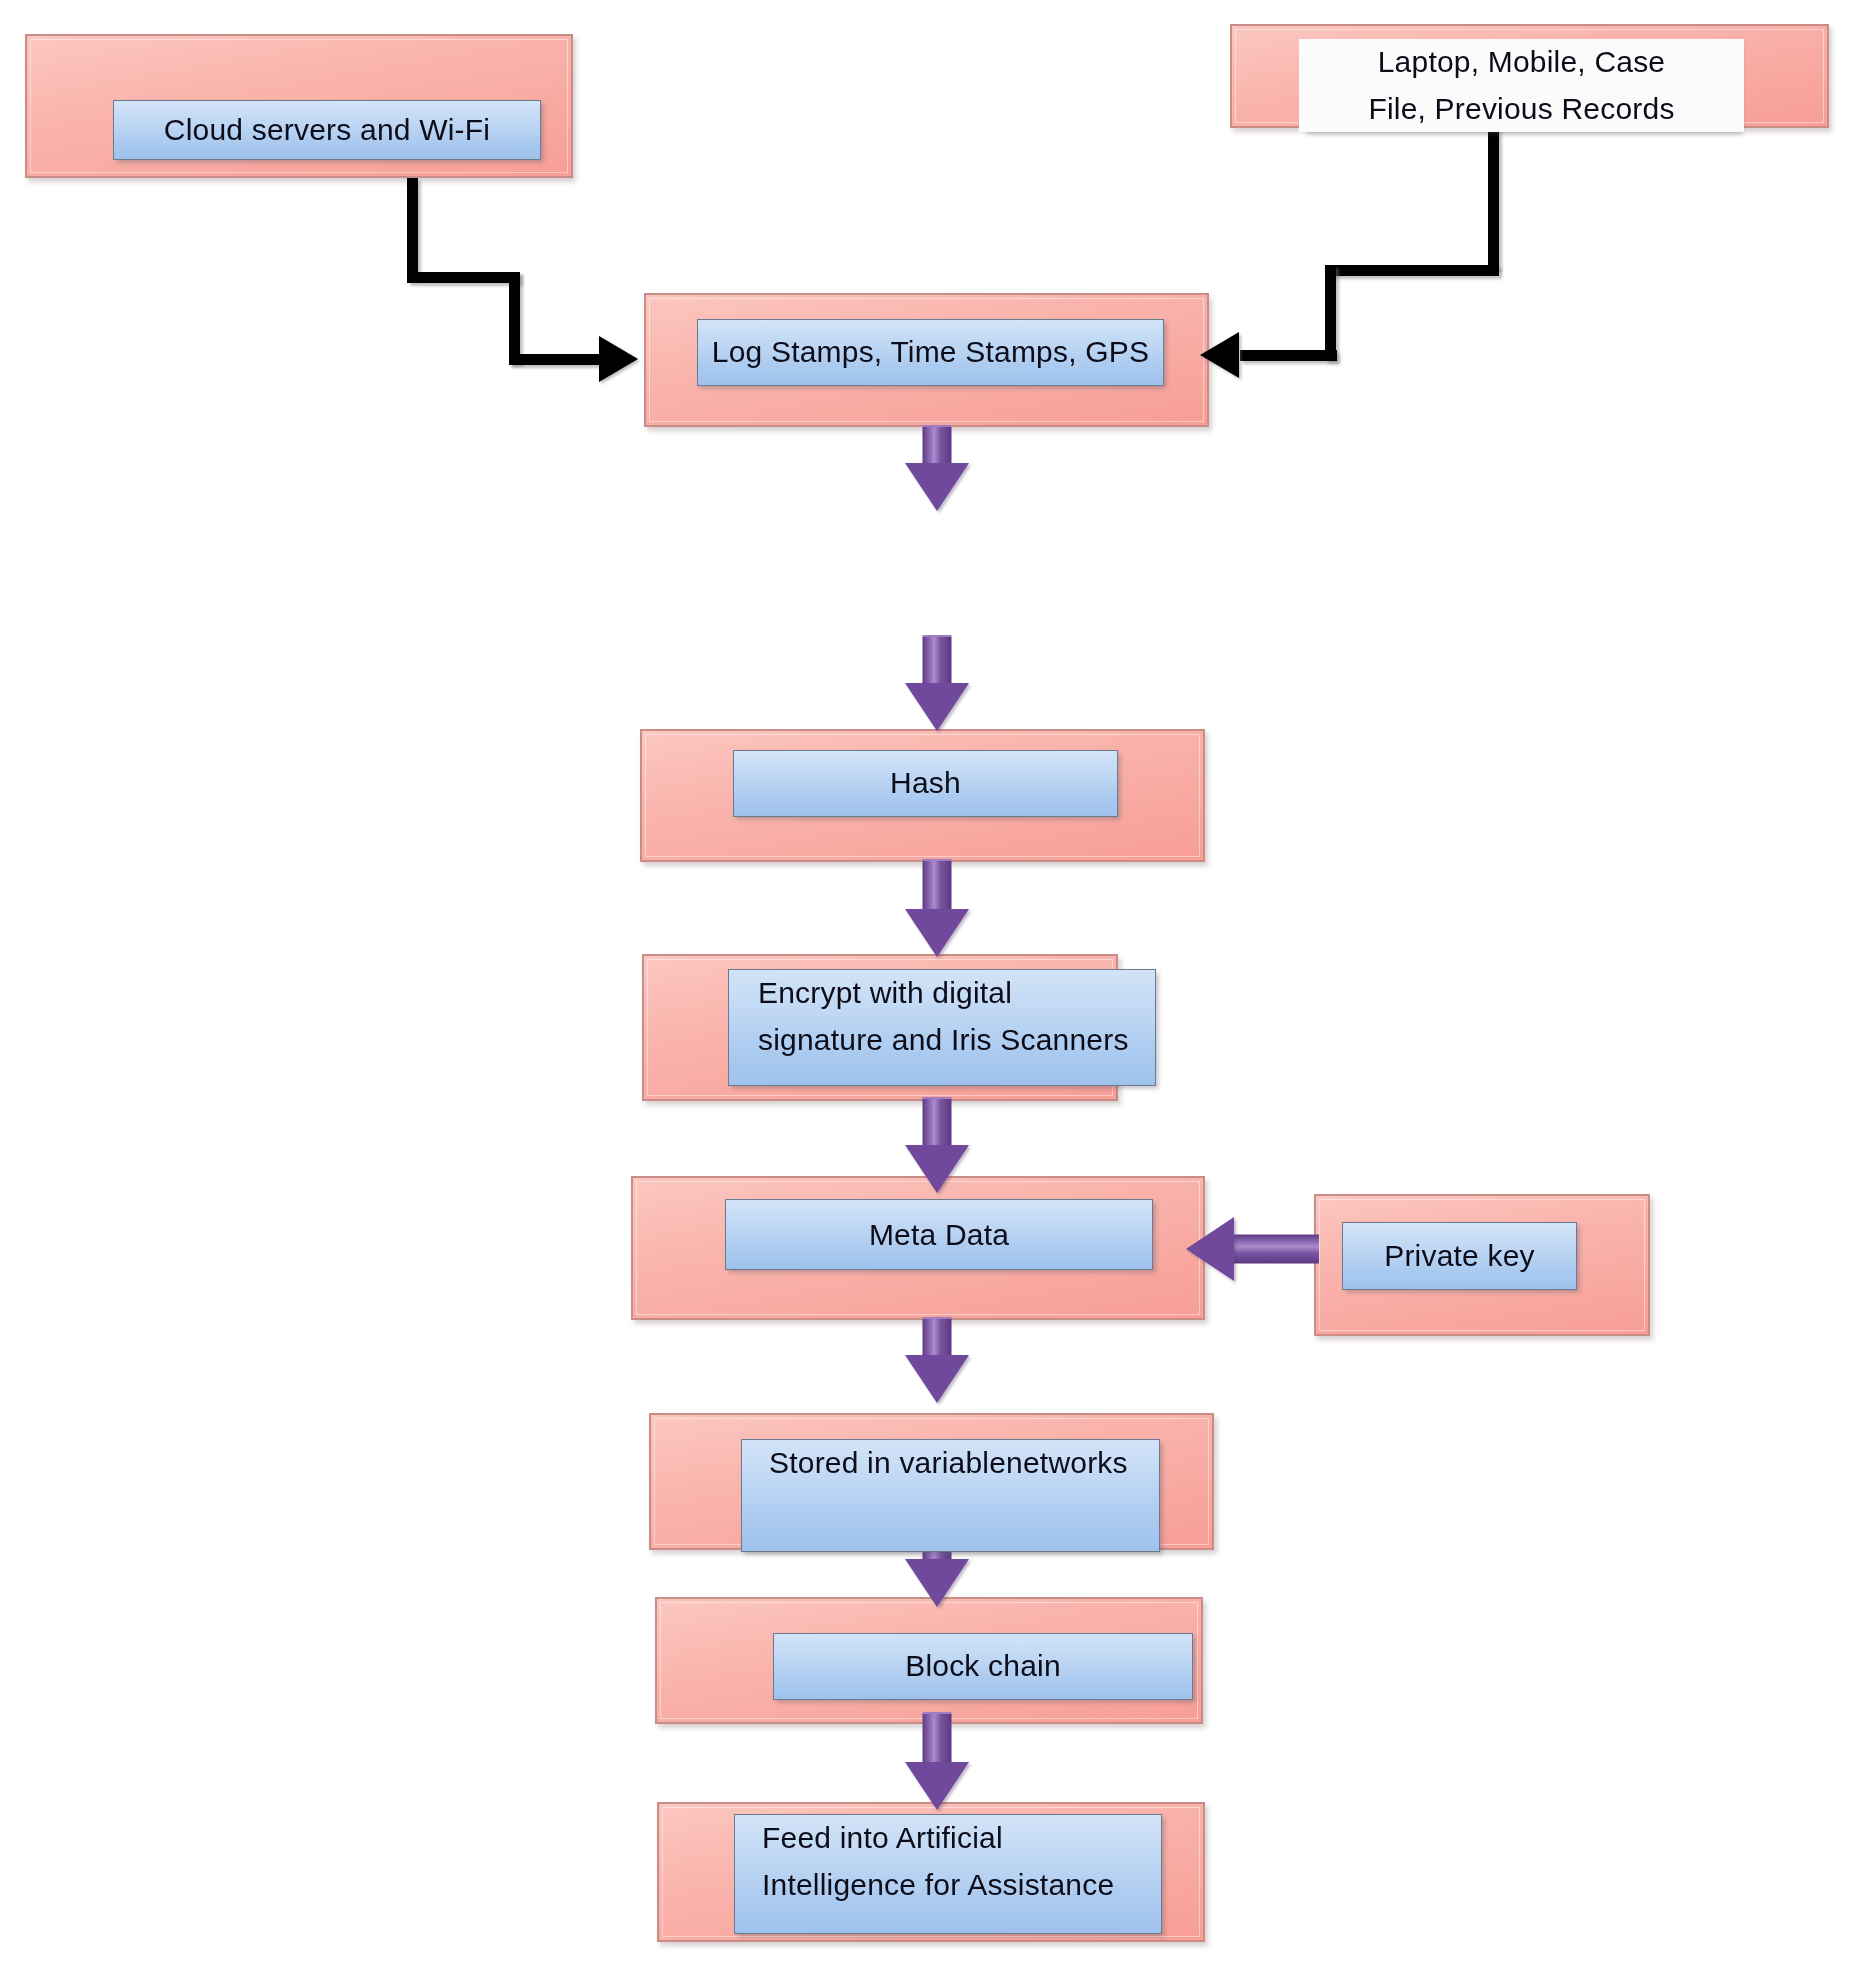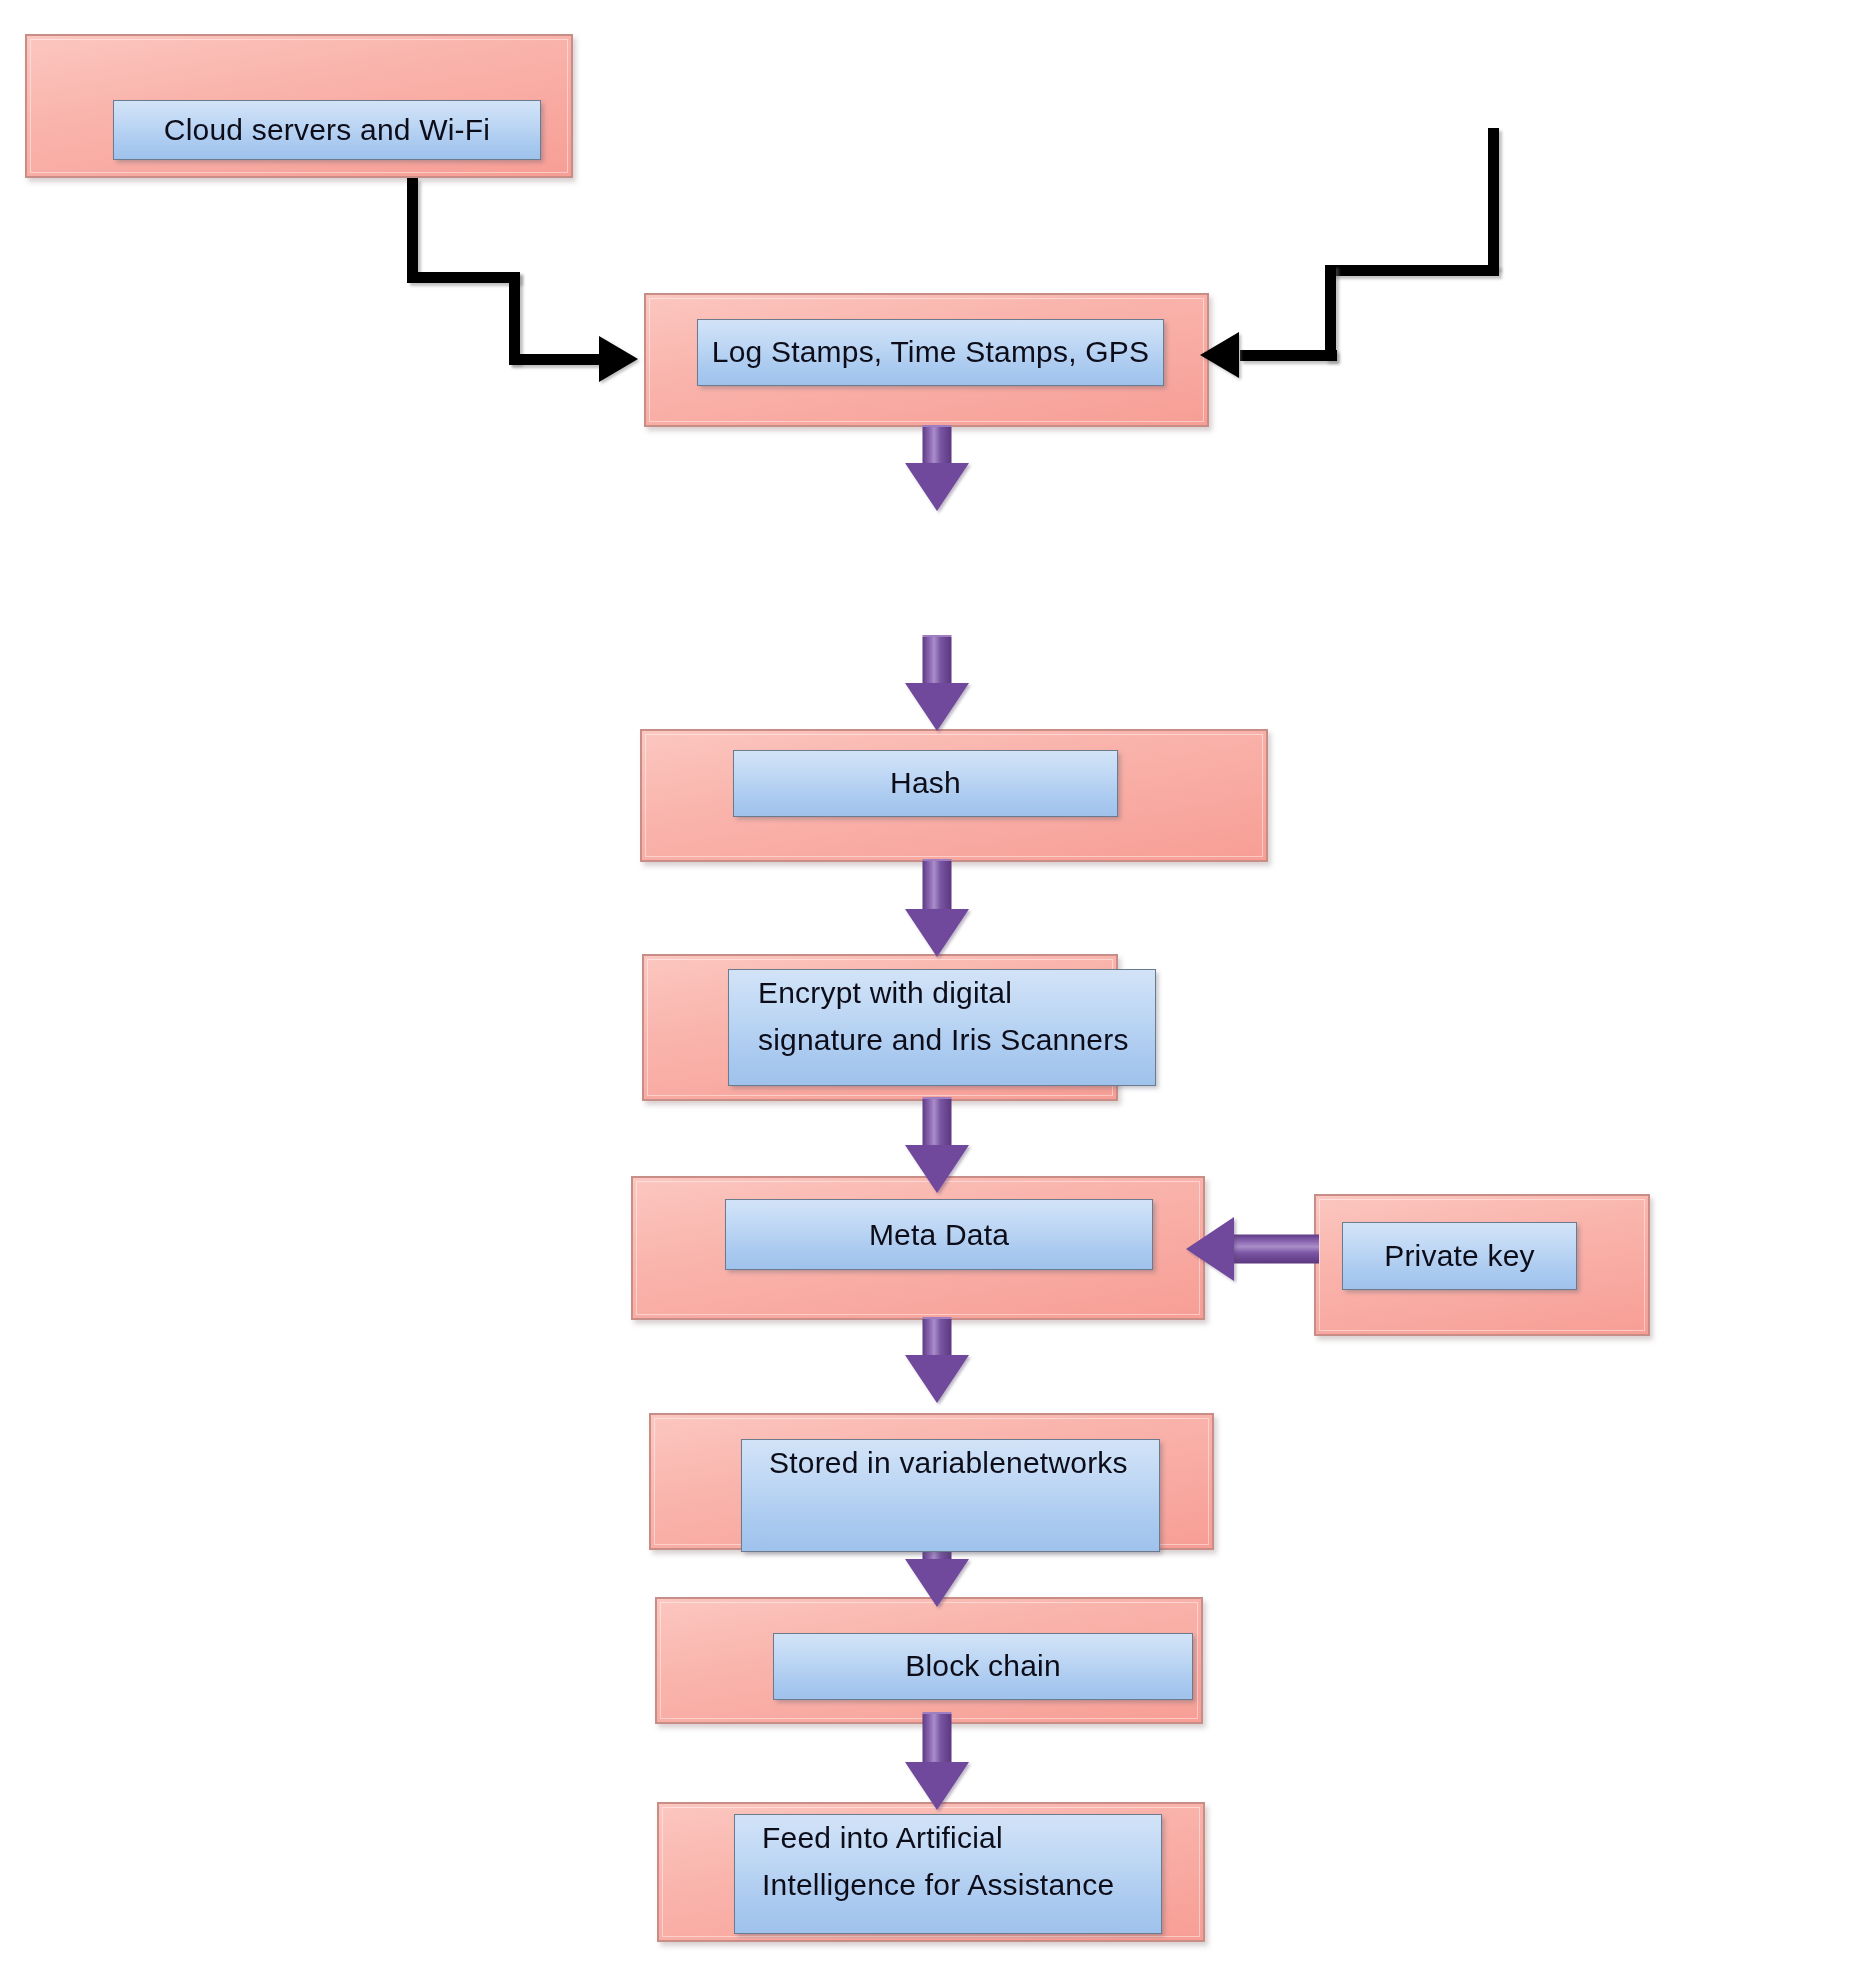--- a/index.html
+++ b/index.html
@@ -141,20 +141,26 @@
 <body>
 
 <div id="canvas">
 
   <div class="pink-box" style="left:25px; top:34px; width:548px; height:144px;">
     <div class="blue-box center" style="left:86px; top:64px; width:428px; height:60px;">
       <span class="txt">Cloud servers and Wi-Fi</span>
     </div>
   </div>
 
+  <div class="pink-box" style="left:1230px; top:24px; width:599px; height:104px;">
+    <div class="blue-box center plated" style="left:71px; top:13.7px; width:437px; height:92px; flex-direction:column; padding:0;">
+      <span class="txt" style="padding:0 5.1px;">Laptop, Mobile, Case</span>
+      <span class="txt" style="padding:0 5.1px;">File, Previous Records</span>
+    </div>
+  </div>
 
   <div class="seg" style="left:407px; top:178px; width:11px; height:100px;"></div>
   <div class="seg" style="left:407px; top:272px; width:113px; height:11px;"></div>
   <div class="seg" style="left:509px; top:272px; width:11px; height:92px;"></div>
   <div class="seg" style="left:509px; top:354px; width:94px; height:11px;"></div>
   <div class="tip-right" style="left:599px; top:336px;"></div>
 
   <div class="seg" style="left:1488px; top:128px; width:11px; height:142px;"></div>
   <div class="seg" style="left:1325px; top:265px; width:174px; height:11px;"></div>
   <div class="seg" style="left:1325px; top:265px; width:11px; height:96px;"></div>
@@ -171,21 +177,21 @@
     <div class="shaft" style="height:45px;"></div>
     <div class="head"></div>
   </div>
 
 
   <div class="arrow-v" style="left:903px; top:635px; width:68px; height:96px;">
     <div class="shaft" style="height:53px;"></div>
     <div class="head"></div>
   </div>
 
-  <div class="pink-box" style="left:640px; top:729px; width:628px; height:133px;">
+  <div class="pink-box" style="left:640px; top:729px; width:565px; height:133px;">
     <div class="blue-box center" style="left:91px; top:19px; width:385px; height:67px;">
       <span class="txt">Hash</span>
     </div>
   </div>
 
   <div class="arrow-v" style="left:903px; top:859px; width:68px; height:98px;">
     <div class="shaft" style="height:55px;"></div>
     <div class="head"></div>
   </div>
 

